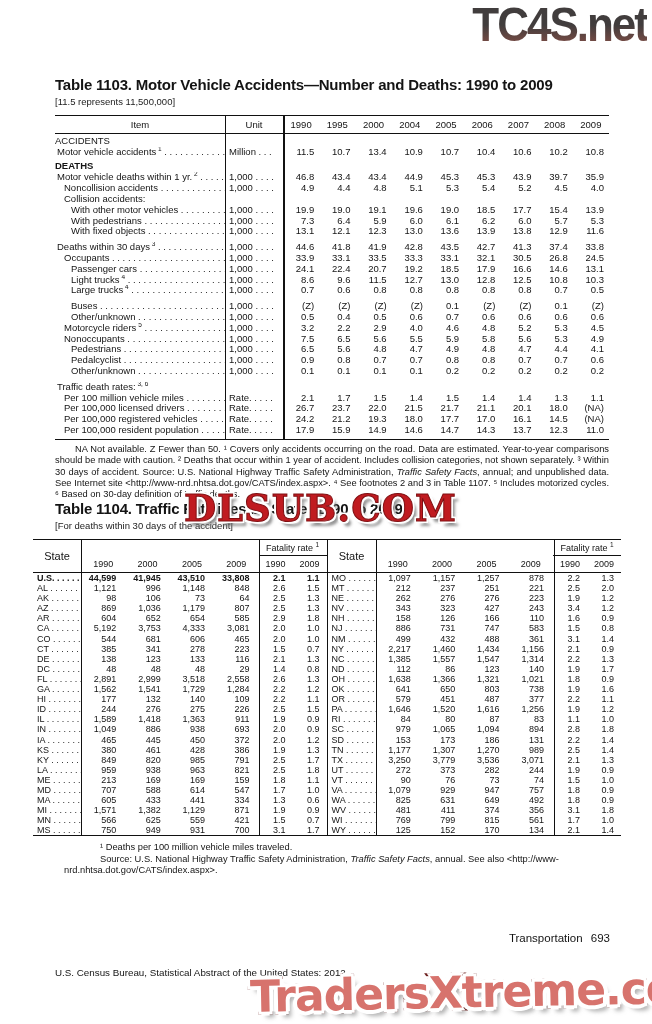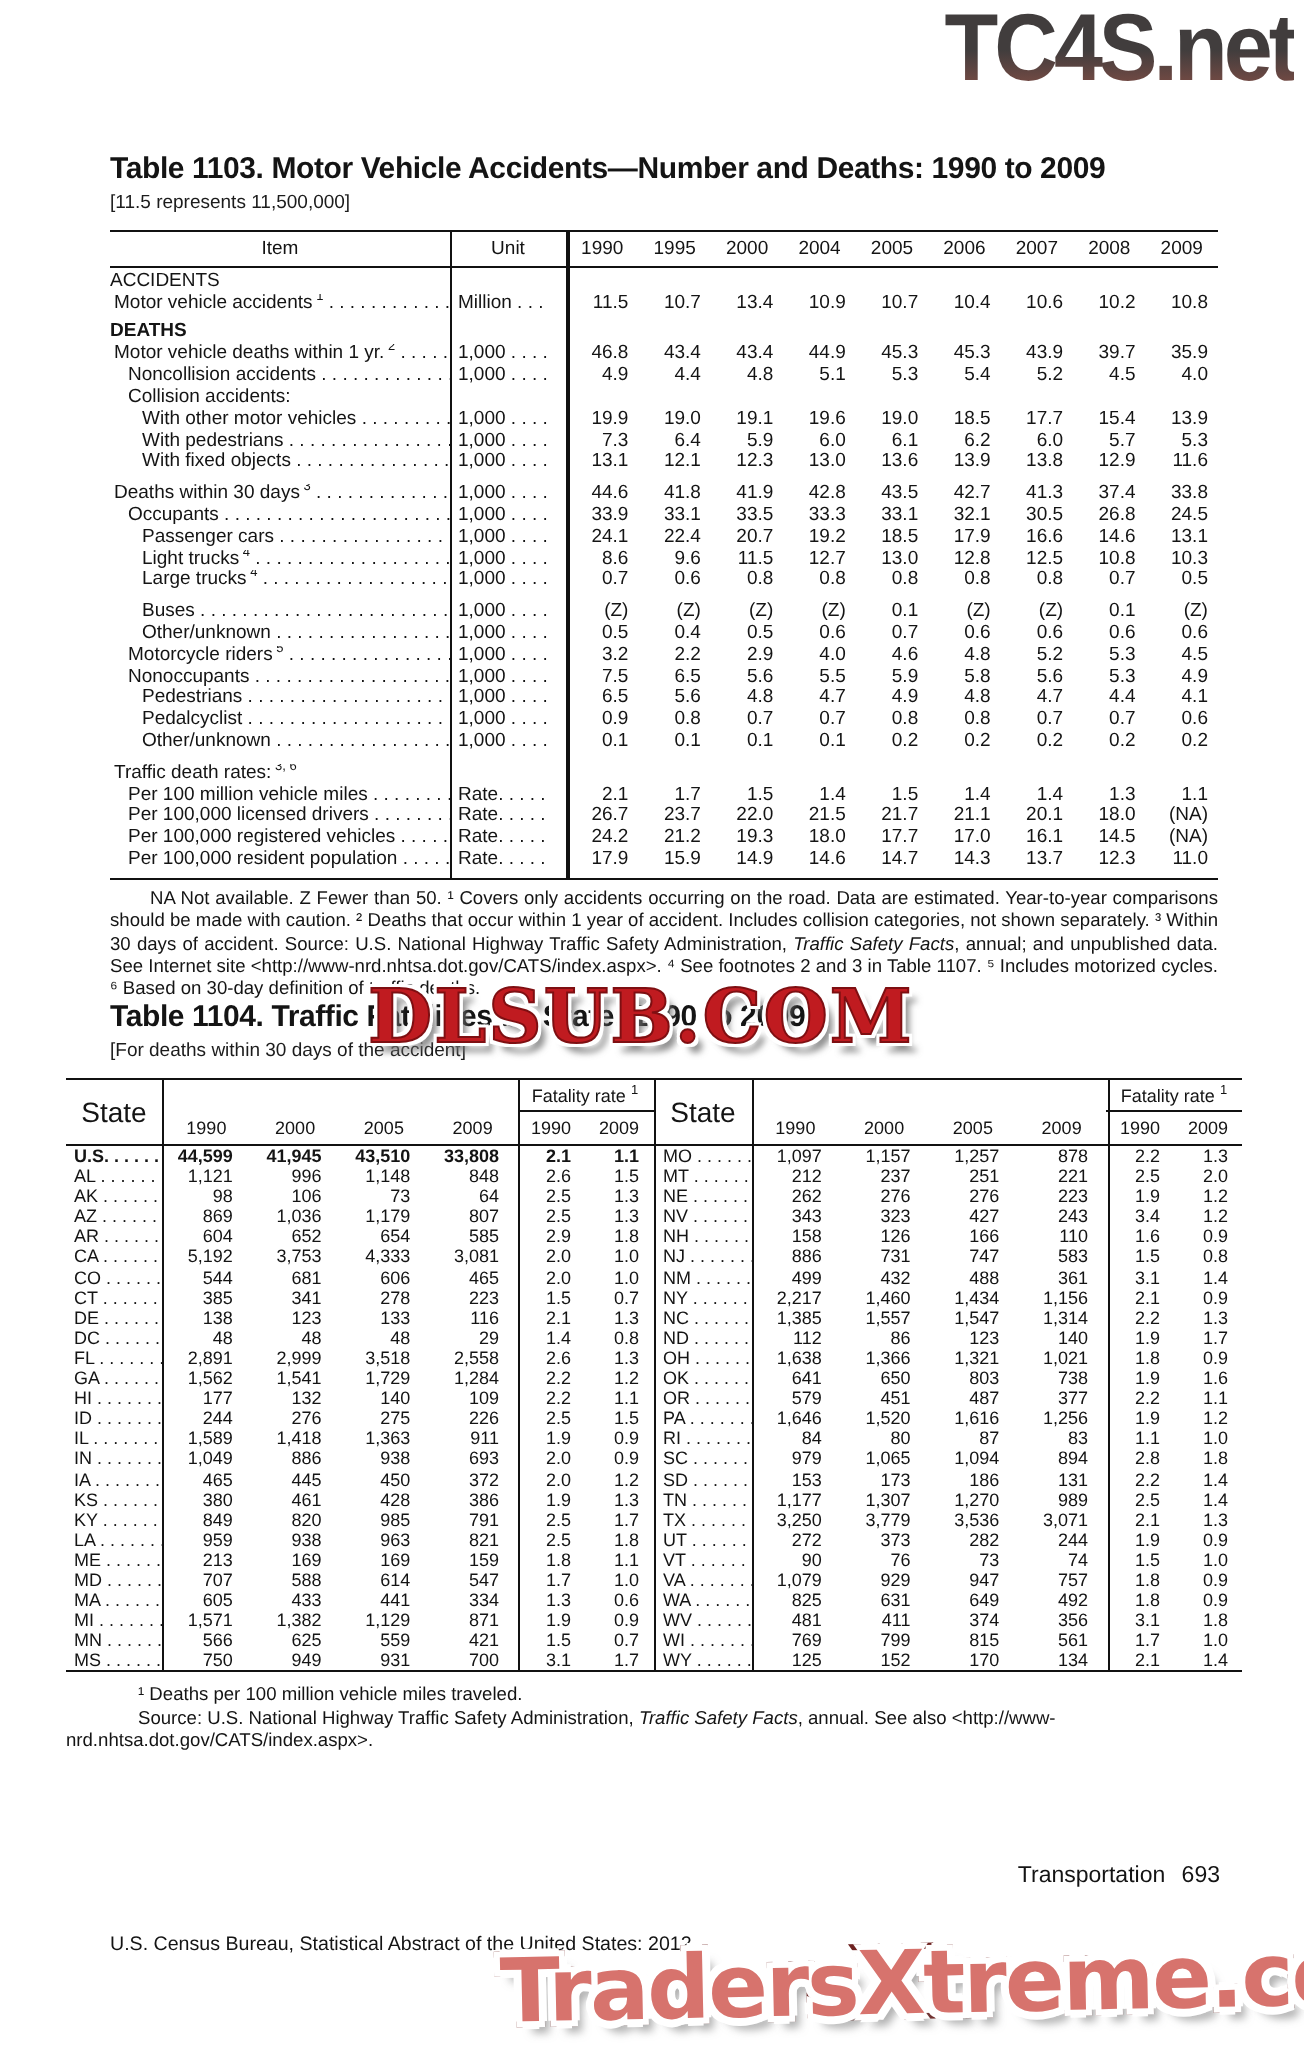--- a/index.html
+++ b/index.html
@@ -56,30 +56,30 @@
   
   .blk1104{position:absolute;top:500px;left:33px;width:588px;}
   .blk1104 .t-title{margin-left:22px;}
   .blk1104 .t-note{margin-left:22px;}
   .t1104-table{display:flex;margin-top:8px;border-top:1.2px solid #111;
                border-bottom:1.3px solid #111;}
   .t4-half{position:relative;width:294px;}
   .t4-half.right{border-left:1px solid #111;}
   .t4-head{display:grid;grid-template-columns:48px repeat(4,1fr) 34px 34px;
            grid-template-rows:16px 16px;font-size:9px;border-bottom:1px solid #111;}
-  .h-state{font-size:14px;}
+  .h-state{font-size:11px;}
   .h-rate{text-align:center;border-bottom:1px solid #111;line-height:16px;}
   .h-yr{text-align:center;line-height:16px;}
   .t4-row{display:grid;grid-template-columns:48px repeat(4,1fr) 34px 34px;
           height:10.1px;line-height:10.1px;font-size:9px;}
   .c-state{padding-left:4px;overflow:hidden;white-space:nowrap;}
   .c-v{text-align:right;padding-right:9px;}
   .c-r{padding-right:7px;}
   .t4-row.bold{font-weight:bold;}
-  .fn4{margin-top:6px;font-size:9.3px;line-height:11.4px;}
+  .fn4{margin-top:6px;font-size:9.3px;line-height:11.4px;margin-left:31px;}
   .fn4 p{margin:0;text-indent:36px;}
 
   
   .pg-num{position:absolute;right:42px;top:932px;font-size:11.5px;word-spacing:5px;}
   .src-line{position:absolute;left:55px;top:967px;font-size:9.8px;}
 </style>
 </head>
 <body>
 
 <div class="page">

